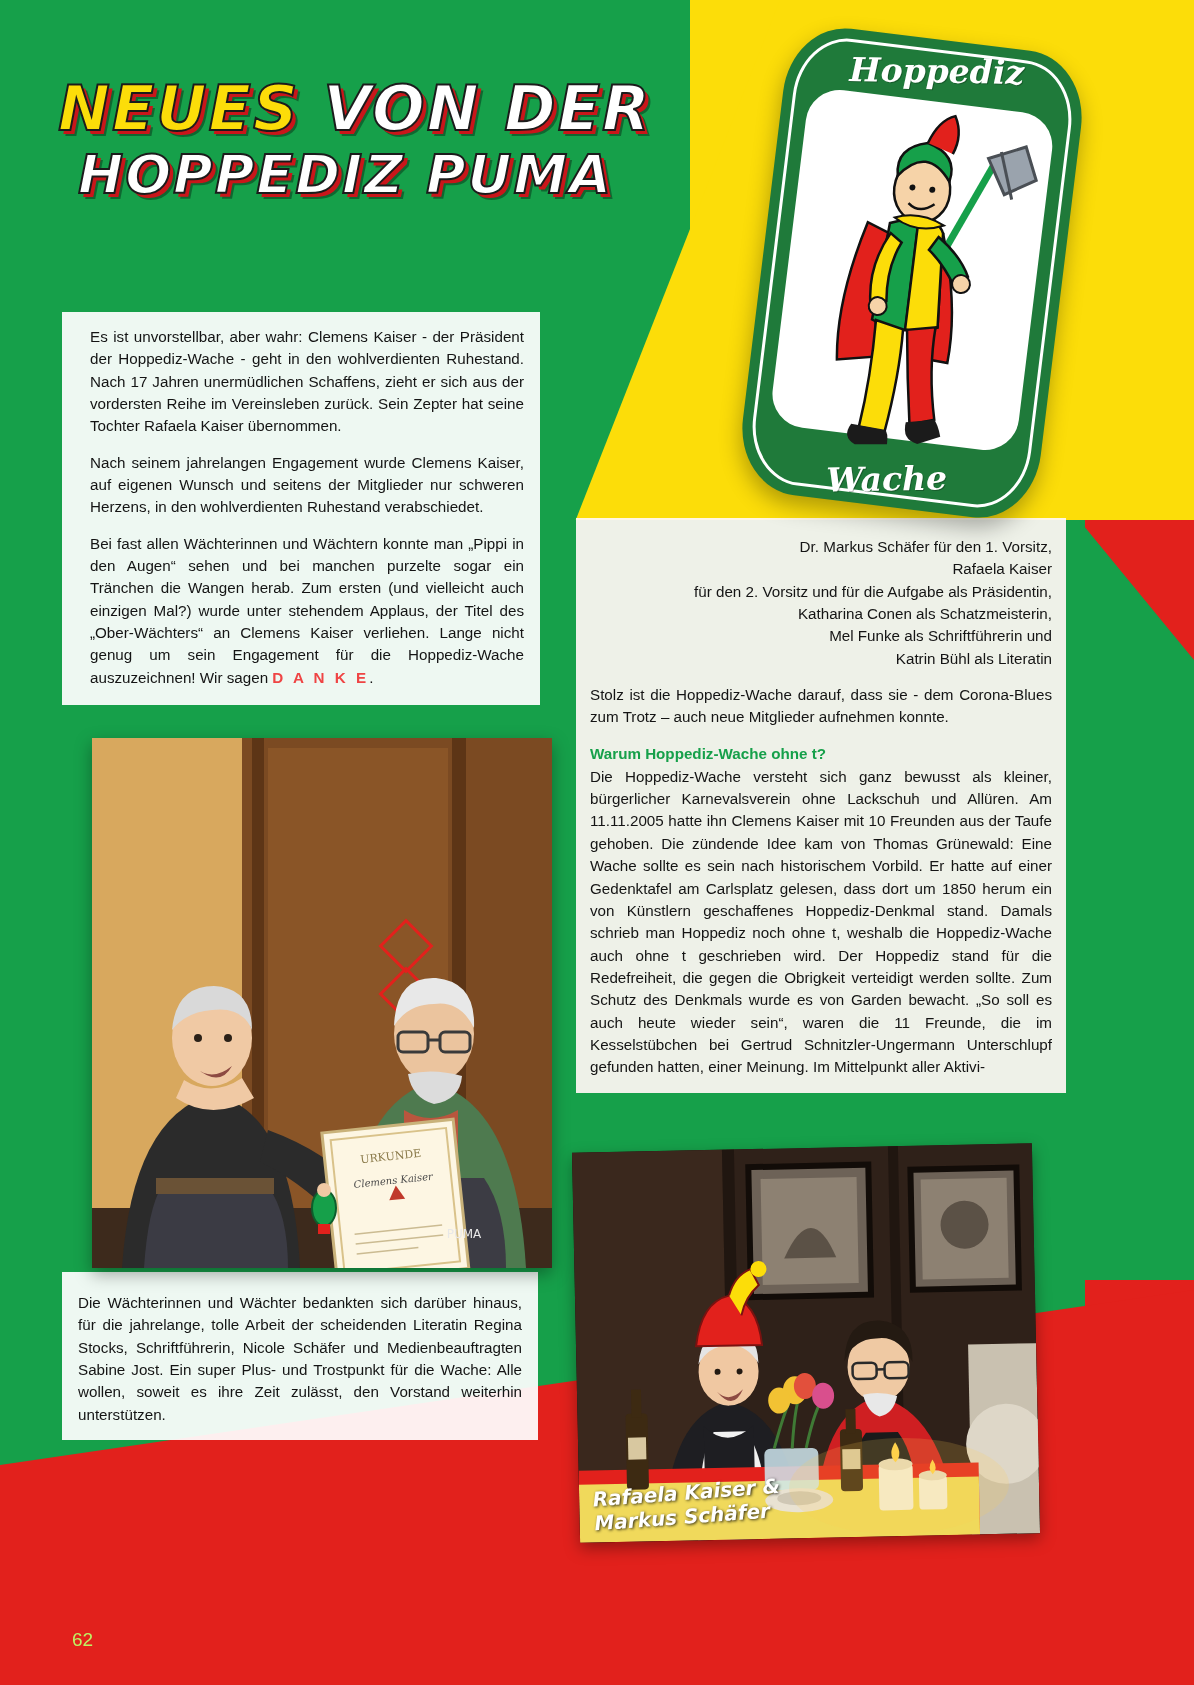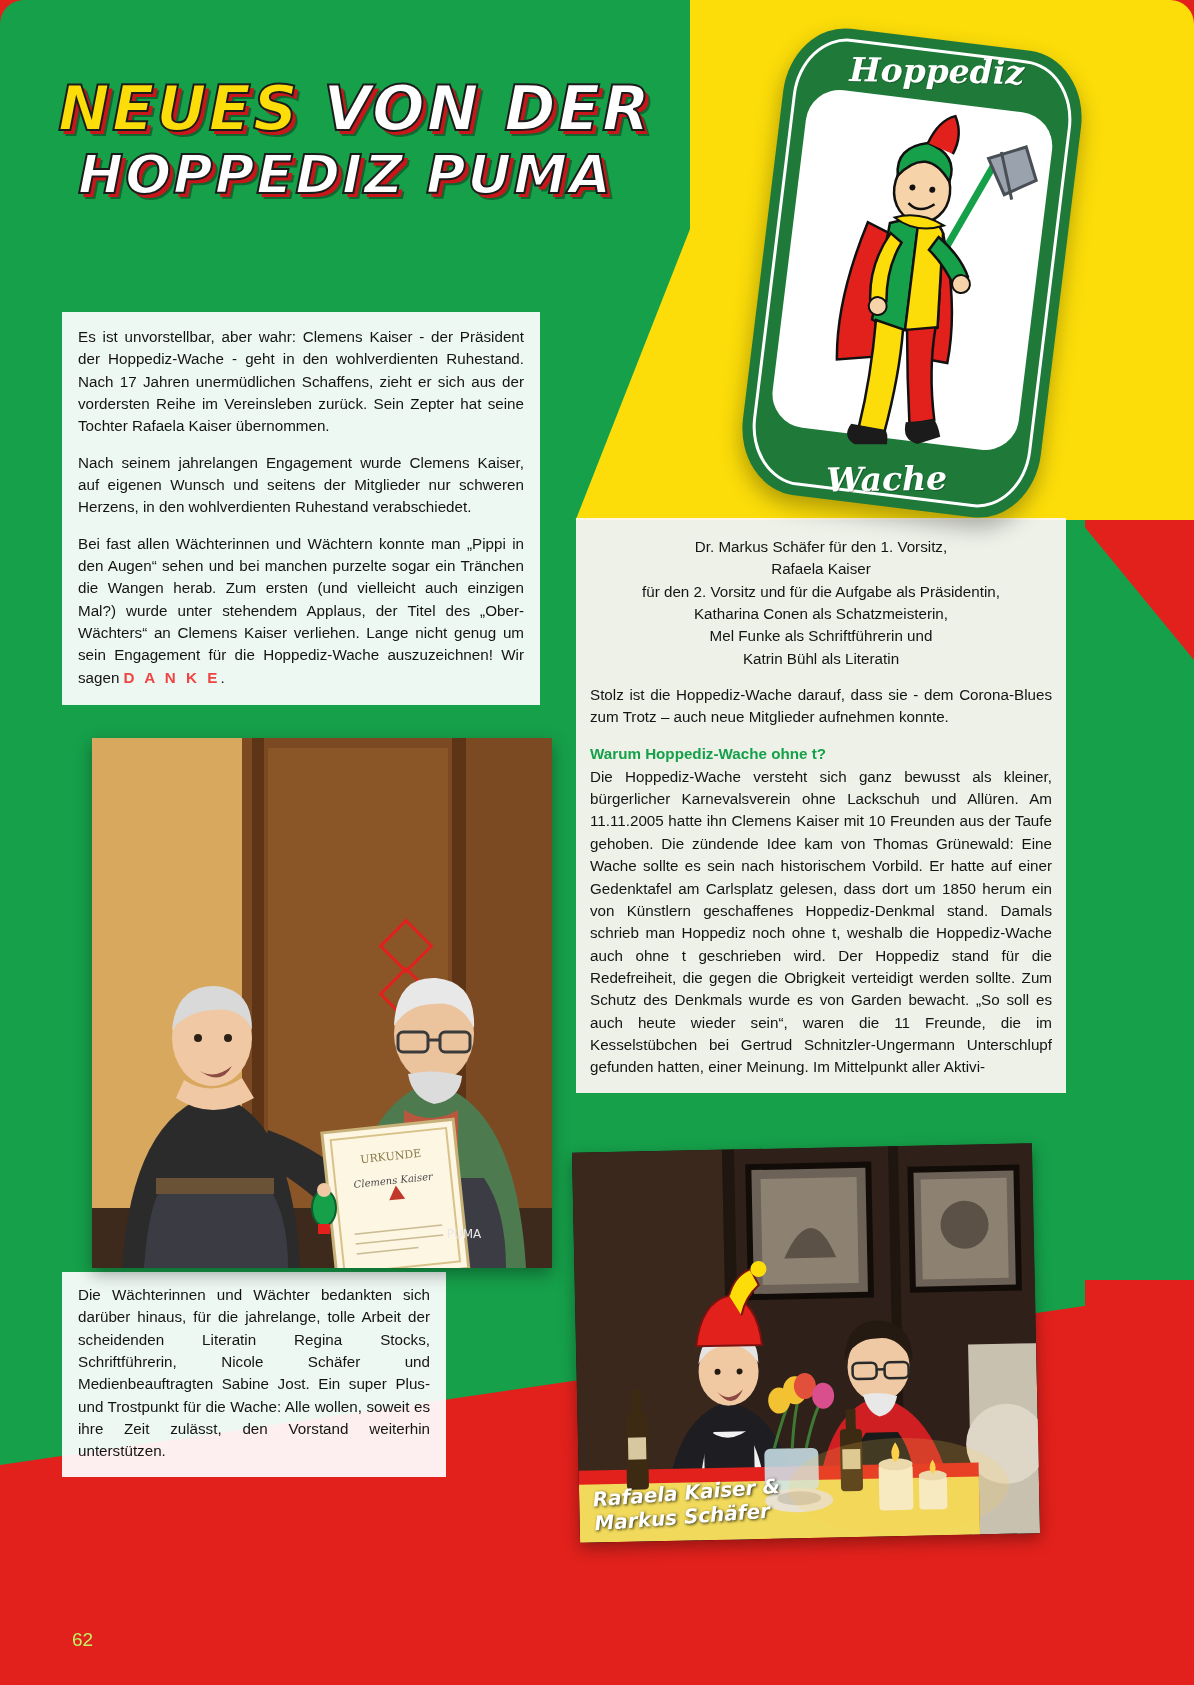--- a/index.html
+++ b/index.html
@@ -13,21 +13,20 @@
     background: #e2211c;
     overflow: hidden;
     position: relative;
   }
 
   
   .page {
     position: absolute;
     inset: 0;
     overflow: hidden;
-    border-radius: 24px;
   }
   .bg-red {
     position: absolute;
     inset: 0;
     background: #e2211c;
   }
   .bg-yellow-block {
     position: absolute;
     left: 620px;
     top: 0;
@@ -180,31 +179,31 @@
   }
 
   
   .col-left {
     position: absolute;
     left: 62px;
     top: 312px;
     width: 478px;
     z-index: 5;
     background: rgba(255,255,255,0.93);
-    padding: 14px 16px 16px 16px;
+    padding: 14px 16px 16px 28px;
     box-sizing: border-box;
   }
   .col-left-lower {
     position: absolute;
     left: 62px;
     top: 1272px;
-    width: 384px;
+    width: 476px;
     z-index: 5;
     background: rgba(255,255,255,0.93);
-    padding: 12px 16px 14px 16px;
+    padding: 20px 16px 14px 16px;
     box-sizing: border-box;
   }
   
   .col-right {
     position: absolute;
     left: 576px;
     top: 518px;
     width: 490px;
     z-index: 5;
     background: rgba(255,247,244,0.93);
@@ -215,21 +214,21 @@
   p.body {
     font-size: 15.2px;
     line-height: 1.47;
     color: #141414;
     margin: 0 0 14px 0;
     text-align: justify;
     hyphens: auto;
   }
   p.body:last-child { margin-bottom: 0; }
   p.center {
-    text-align: center;
+    text-align: right;
     hyphens: none;
   }
   .sub-head {
     font-size: 15.2px;
     line-height: 1.45;
     color: #16a04a;
     font-weight: bold;
     margin: 0 0 1px 0;
   }
   .danke {

